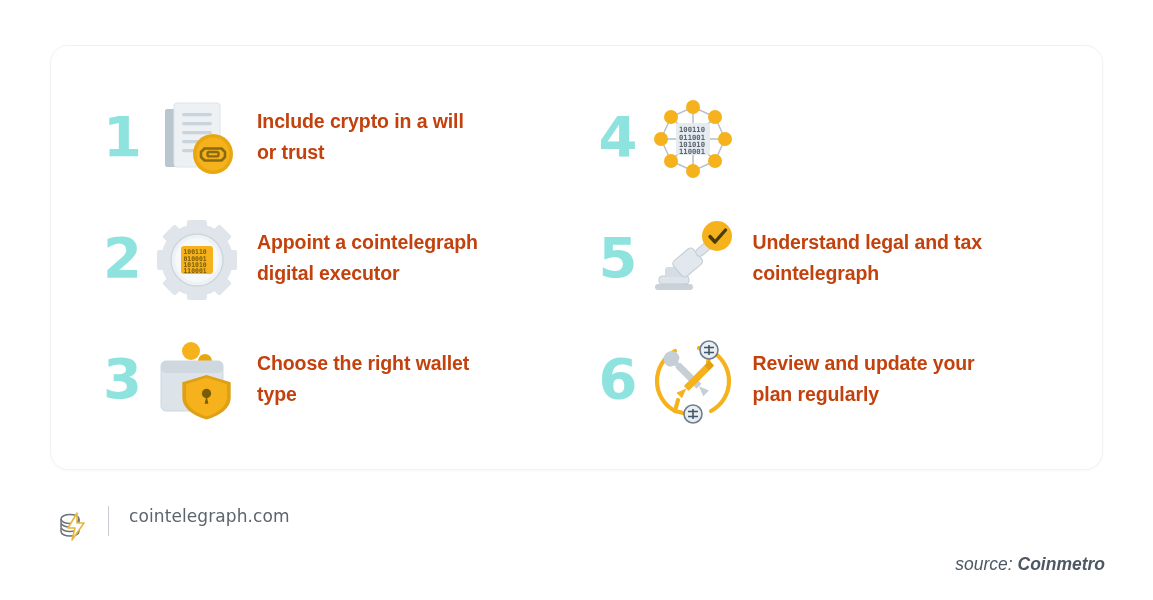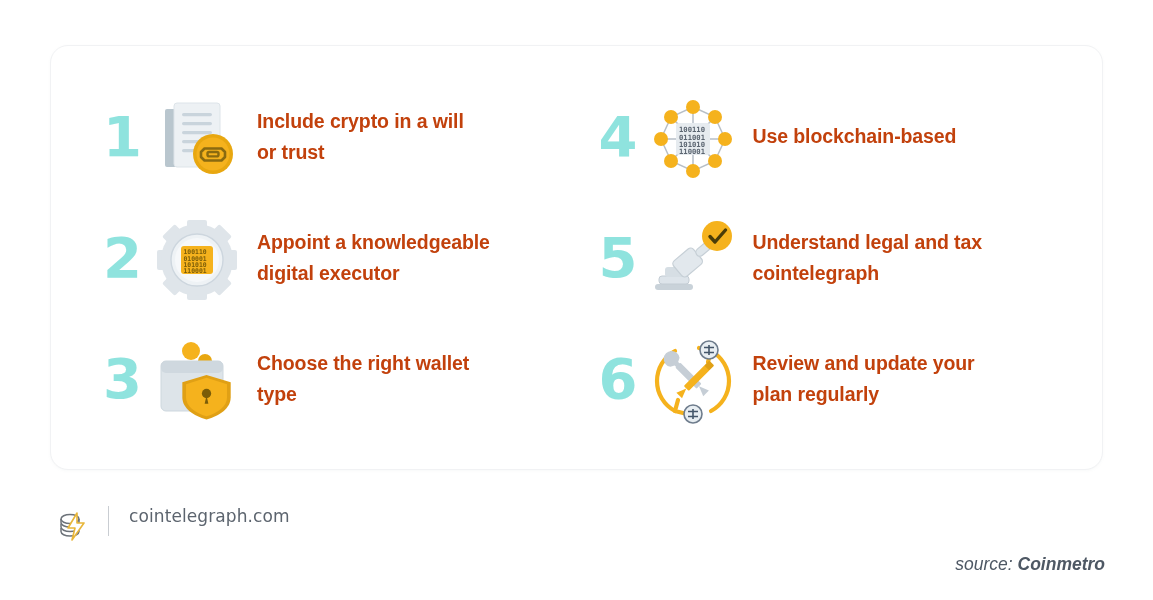--- a/index.html
+++ b/index.html
@@ -190,21 +190,20 @@
               <circle cx="78" cy="46" r="7"></circle>
               <circle cx="68" cy="68" r="7"></circle>
               <circle cx="46" cy="78" r="7"></circle>
               <circle cx="24" cy="68" r="7"></circle>
               <circle cx="14" cy="46" r="7"></circle>
               <circle cx="24" cy="24" r="7"></circle>
             </g>
           </svg>
         </div>
         <div class="step-text">
-          <div>Use blockchain-based</div>
         </div>
       </div>
 
       <div class="step">
         <div class="step-num">2</div>
         <div class="step-icon">
           <svg width="92" height="92" viewBox="0 0 92 92">
             <g fill="#dfe5ea">
               <rect x="36" y="6" width="20" height="16" rx="2"></rect>
               <rect x="36" y="70" width="20" height="16" rx="2"></rect>
@@ -222,21 +221,21 @@
             <rect x="30" y="32" width="32" height="28" rx="3" fill="#f5b21d"></rect>
             <g fill="#7a5c08" font-family="DejaVu Sans Mono, monospace" font-size="6.4" font-weight="700">
               <text x="32.5" y="40">100110</text>
               <text x="32.5" y="46.5">010001</text>
               <text x="32.5" y="53">101010</text>
               <text x="32.5" y="59">110001</text>
             </g>
           </svg>
         </div>
         <div class="step-text">
-          <div>Appoint a knowledgeable</div>
+          <div>Appoint a cointelegraph</div>
           <div>digital executor</div>
         </div>
       </div>
 
       <div class="step">
         <div class="step-num">5</div>
         <div class="step-icon">
           <svg width="92" height="92" viewBox="0 0 92 92">
             <g>
               <rect x="8" y="70" width="38" height="6" rx="3" fill="#c9d2d9"></rect>

